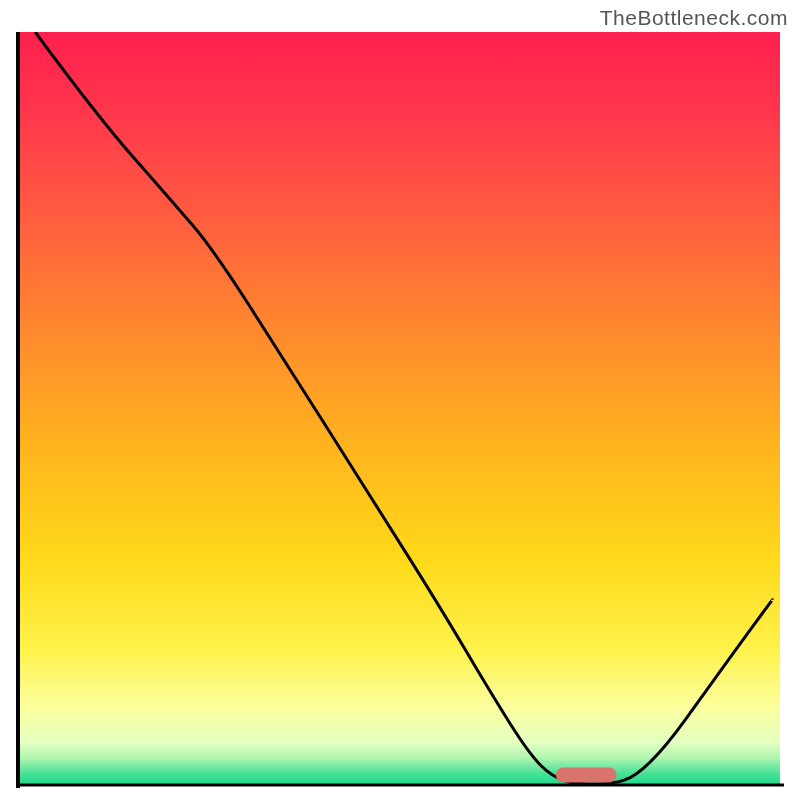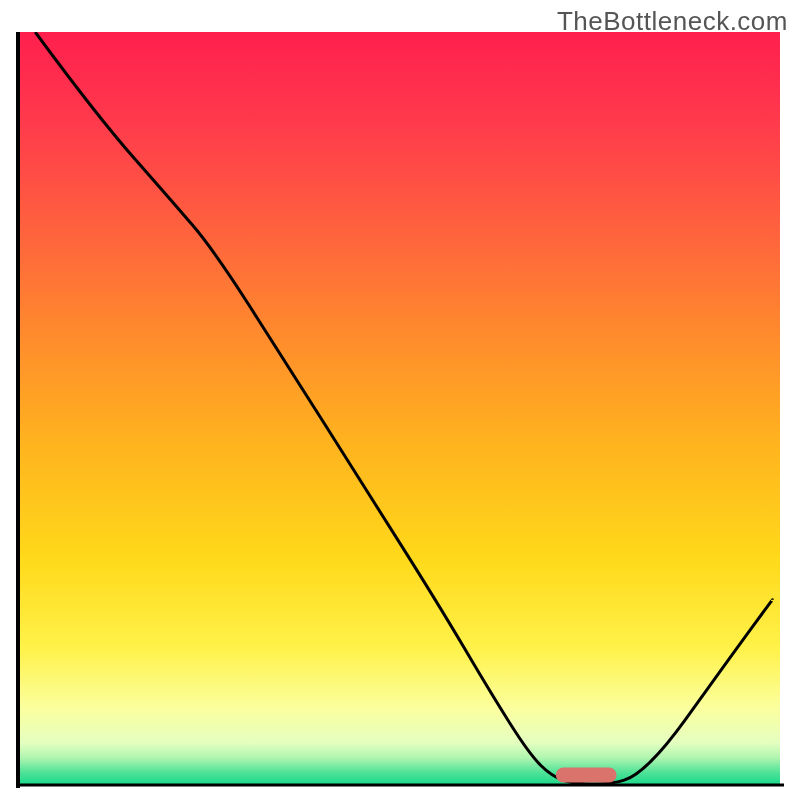--- a/index.html
+++ b/index.html
@@ -8,21 +8,21 @@
     height: 800px;
     background: #fff;
     font-family: Arial, sans-serif;
     position: relative;
     overflow: hidden;
   }
   .watermark {
     position: absolute;
     top: 6px;
     right: 12px;
-    font-size: 26px;
+    font-size: 21px;
     color: #555;
     font-weight: 500;
     letter-spacing: 0.5px;
   }
   .chart-area {
     position: absolute;
     top: 32px;
     left: 16px;
     width: 768px;
     height: 756px;

